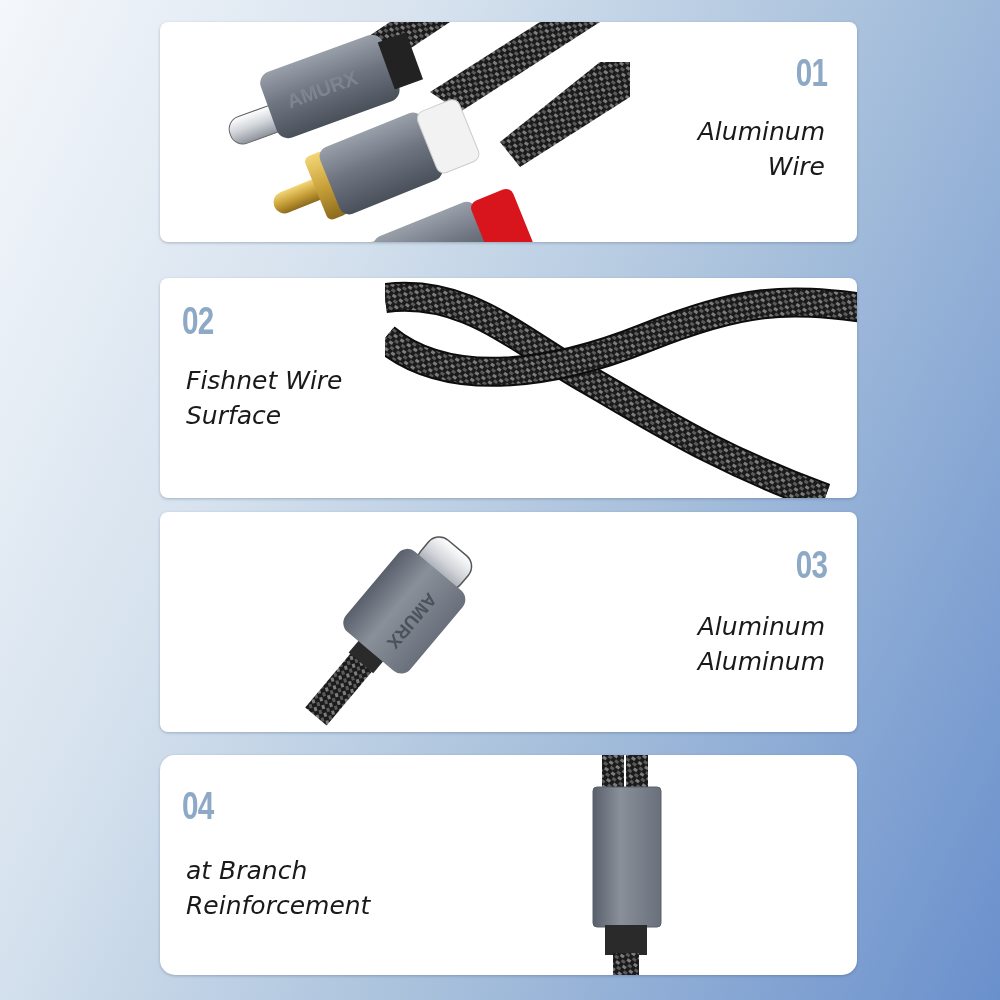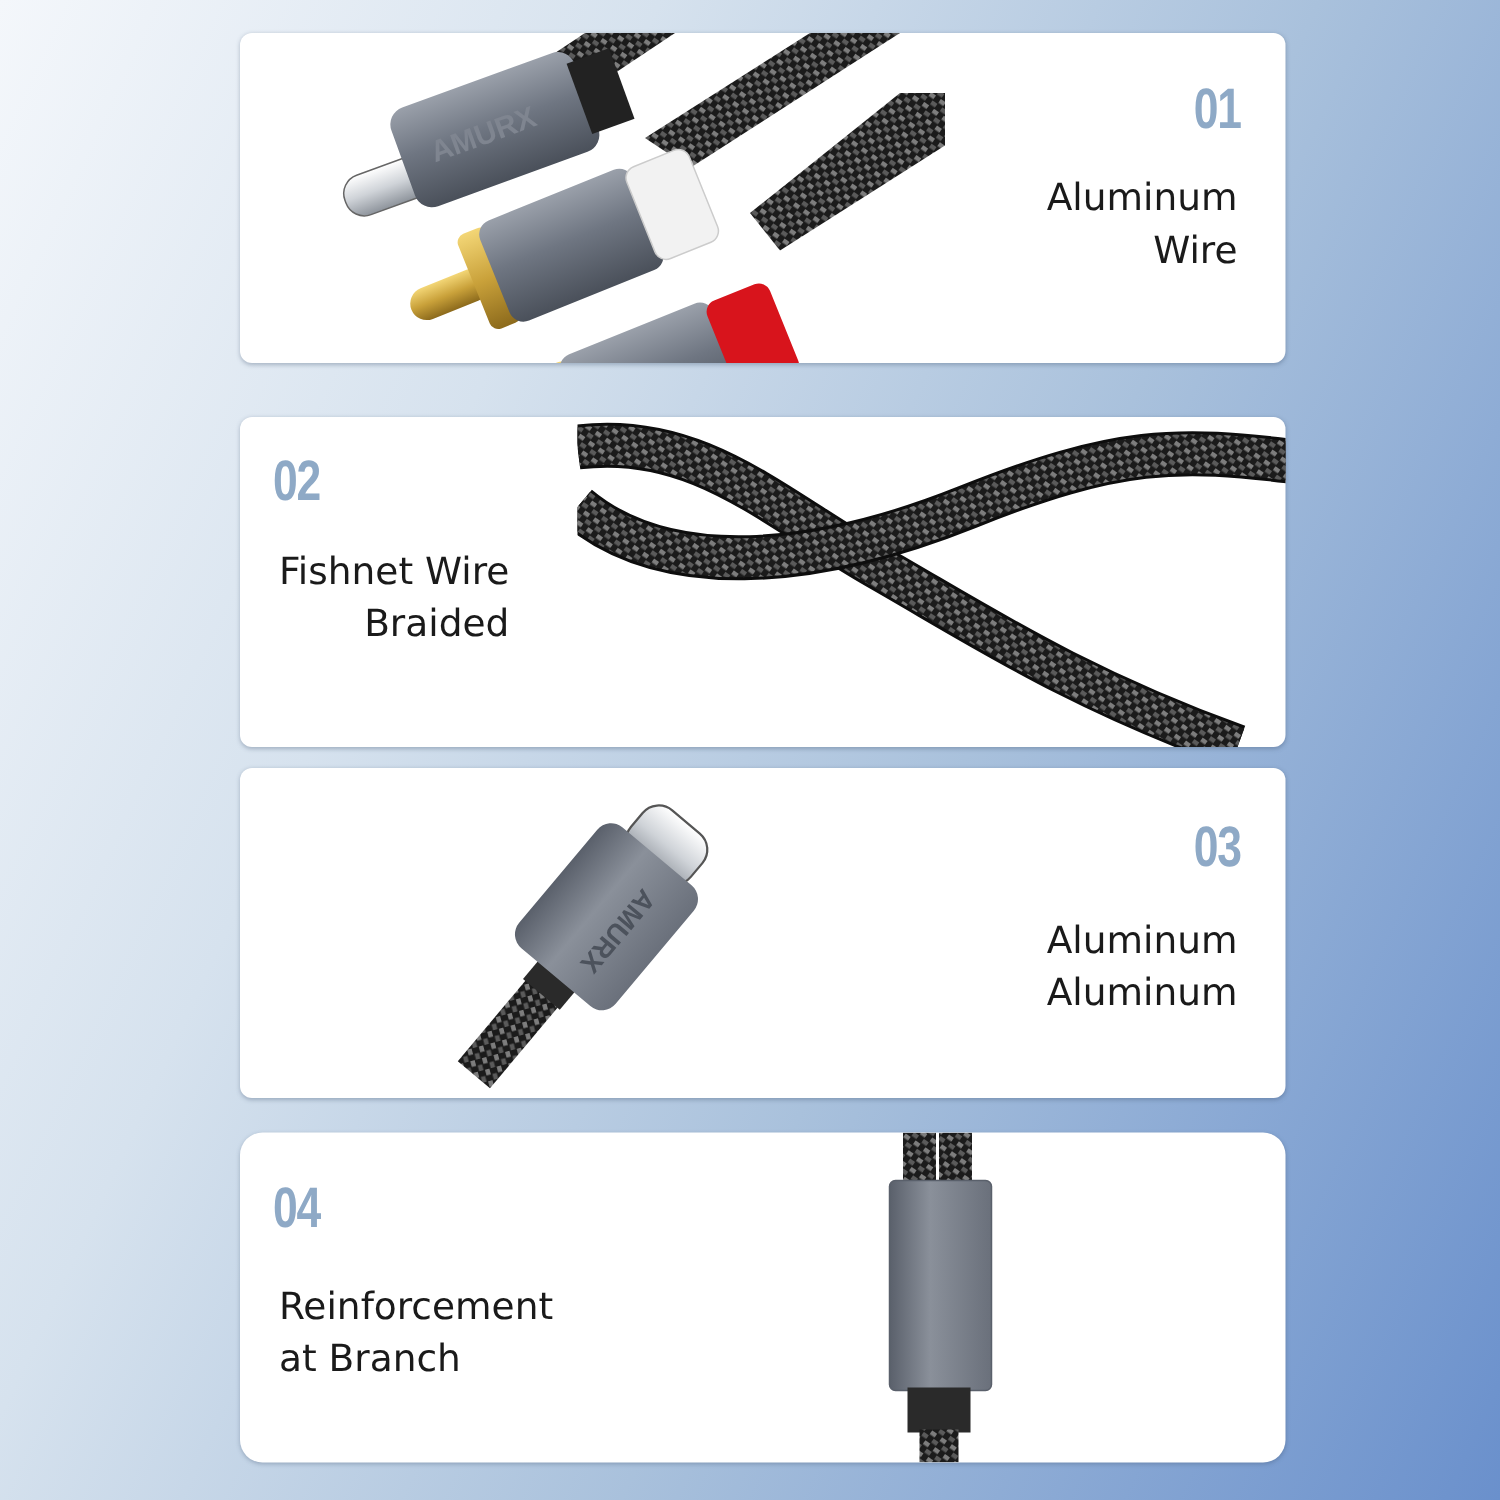--- a/index.html
+++ b/index.html
@@ -13,21 +13,21 @@
       background: #ffffff; border-radius: 8px; overflow: hidden;
       box-shadow: 0 1px 3px rgba(60,80,110,0.35);
     }
     .num {
       position: absolute; font-family: "Liberation Sans", sans-serif;
       font-weight: bold; font-size: 38px; color: #8ea9c6;
       transform: scaleX(0.78); letter-spacing: -1px;
     }
     .title {
       position: absolute; font-family: "DejaVu Sans", sans-serif;
-      font-size: 25px; line-height: 35px; color: #1a1a1a;
+      font-size: 25px; line-height: 35px; color: #1a1a1a; font-style: italic;
     }
     .right .num { transform-origin: right center; }
     .left .num { transform-origin: left center; }
     svg { position: absolute; }
   </style>
 </head>
 <body>
 
 <svg width="0" height="0" style="position:absolute">
   <defs>
@@ -89,23 +89,23 @@
   </svg>
   <div class="num" style="right:30px;top:30px;">01</div>
   <div class="title" style="right:32px;top:92px;text-align:right;">
     <div>Aluminum</div>
     <div>Wire</div>
   </div>
 </div>
 
 <div class="card left" style="top:278px;">
   <div class="num" style="left:22px;top:22px;">02</div>
-  <div class="title" style="left:26px;top:85px;text-align:right;">
+  <div class="title" style="left:26px;top:85px;">
     <div>Fishnet Wire</div>
-    <div>Braided</div>
+    <div>Surface</div>
   </div>
   <svg width="480" height="220" style="left:225px;top:0;">
     <path d="M0,20 C80,10 130,60 200,100 S330,180 440,220" stroke="#0d0d0d" stroke-width="30" fill="none"></path>
     <path d="M0,20 C80,10 130,60 200,100 S330,180 440,220" stroke="url(#braid)" stroke-width="26" fill="none"></path>
     <path d="M0,60 C60,110 160,100 260,60 S400,20 480,30" stroke="#0d0d0d" stroke-width="30" fill="none"></path>
     <path d="M0,60 C60,110 160,100 260,60 S400,20 480,30" stroke="url(#braid)" stroke-width="26" fill="none"></path>
   </svg>
 </div>
 
 <div class="card right" style="top:512px;">
@@ -121,22 +121,22 @@
   <div class="num" style="right:30px;top:32px;">03</div>
   <div class="title" style="right:32px;top:97px;text-align:right;">
     <div>Aluminum</div>
     <div>Aluminum</div>
   </div>
 </div>
 
 <div class="card left" style="top:755px;border-radius:15px;">
   <div class="num" style="left:22px;top:30px;">04</div>
   <div class="title" style="left:26px;top:98px;">
+    <div>at Branch</div>
     <div>Reinforcement</div>
-    <div>at Branch</div>
   </div>
   <svg width="120" height="220" style="left:415px;top:0;">
     <rect x="27" y="0" width="22" height="40" fill="url(#braid)"></rect>
     <rect x="51" y="0" width="22" height="40" fill="url(#braid)"></rect>
     <rect x="18" y="32" width="68" height="140" rx="4" fill="url(#aluH)" stroke="#5a606b" stroke-width="1"></rect>
     <rect x="30" y="170" width="42" height="30" fill="#2a2a2a"></rect>
     <rect x="38" y="198" width="26" height="22" fill="url(#braid)"></rect>
   </svg>
 </div>
 

